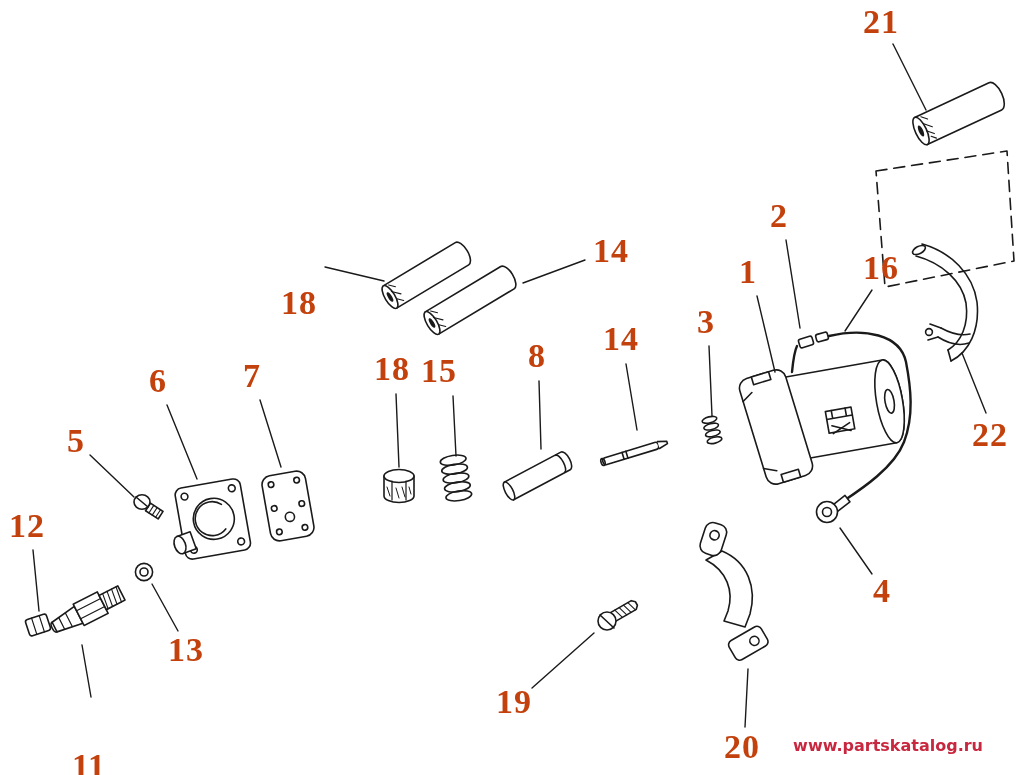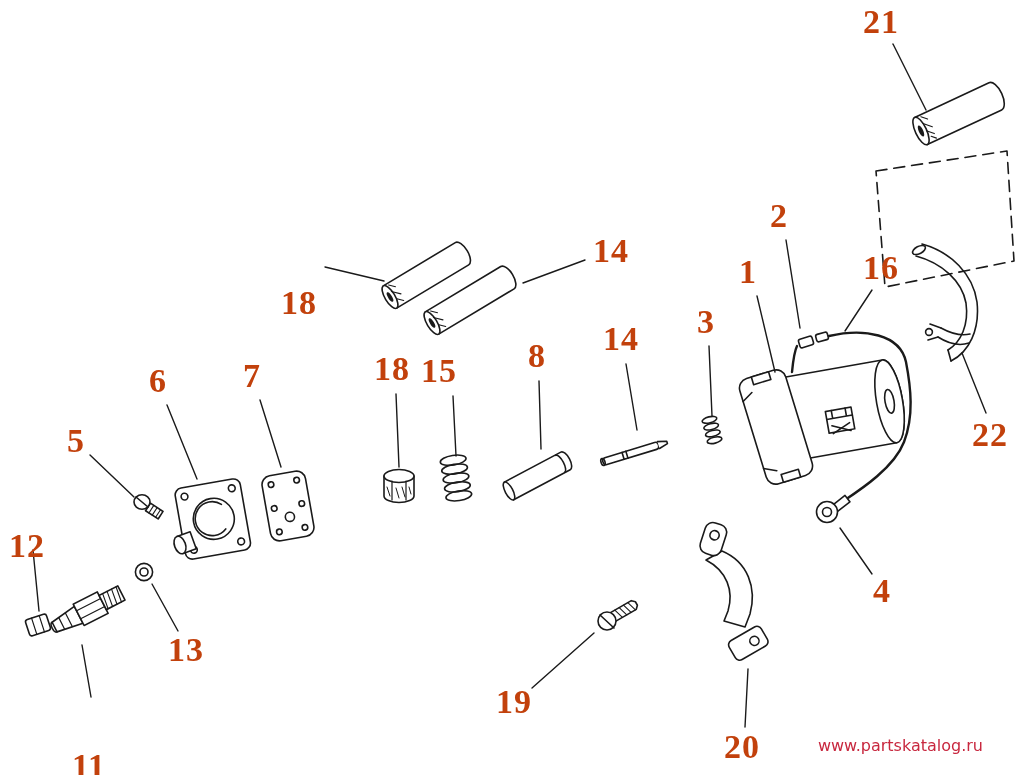--- a/index.html
+++ b/index.html
@@ -21,21 +21,21 @@
     color: #c2410c;
     letter-spacing: 1px;
     user-select: none;
     white-space: nowrap;
   }
   .watermark {
     position: absolute;
     right: 36px;
     top: 736px;
     font-family: "DejaVu Sans", sans-serif;
-    font-weight: 400;
+    font-weight: 700;
     font-size: 16px;
     white-space: nowrap;
   }
 </style>
 </head>
 <body>
 
 <div class="canvas">
 
   <svg class="art" width="1019" height="775" viewBox="0 0 1019 775">
@@ -249,21 +249,21 @@
   <div class="callout" style="left:748px; top:272px;">1</div>
   <div class="callout" style="left:779px; top:216px;">2</div>
   <div class="callout" style="left:706px; top:322px;">3</div>
   <div class="callout" style="left:882px; top:591px;">4</div>
   <div class="callout" style="left:76px;  top:441px;">5</div>
   <div class="callout" style="left:158px; top:381px;">6</div>
   <div class="callout" style="left:252px; top:376px;">7</div>
   <div class="callout" style="left:537px; top:356px;">8</div>
   <div class="callout" style="left:392px; top:369px;">18</div>
   <div class="callout" style="left:89px;  top:718px;margin-top:48px;">11</div>
-  <div class="callout" style="left:27px;  top:526px;margin-top:20px;">12</div>
+  <div class="callout" style="left:27px;  top:526px;">12</div>
   <div class="callout" style="left:186px; top:650px;text-align:center;">13</div>
   <div class="callout" style="left:621px; top:339px;">14</div>
   <div class="callout" style="left:439px; top:371px;text-align:right;">15</div>
   <div class="callout" style="left:881px; top:268px;">16</div>
   <div class="callout" style="left:611px; top:251px;">14</div>
   <div class="callout" style="left:299px; top:262px;margin-top:41px;">18</div>
   <div class="callout" style="left:514px; top:702px;">19</div>
   <div class="callout" style="left:742px; top:747px;">20</div>
   <div class="callout" style="left:881px; top:22px;">21</div>
   <div class="callout" style="left:990px; top:435px;">22</div>

